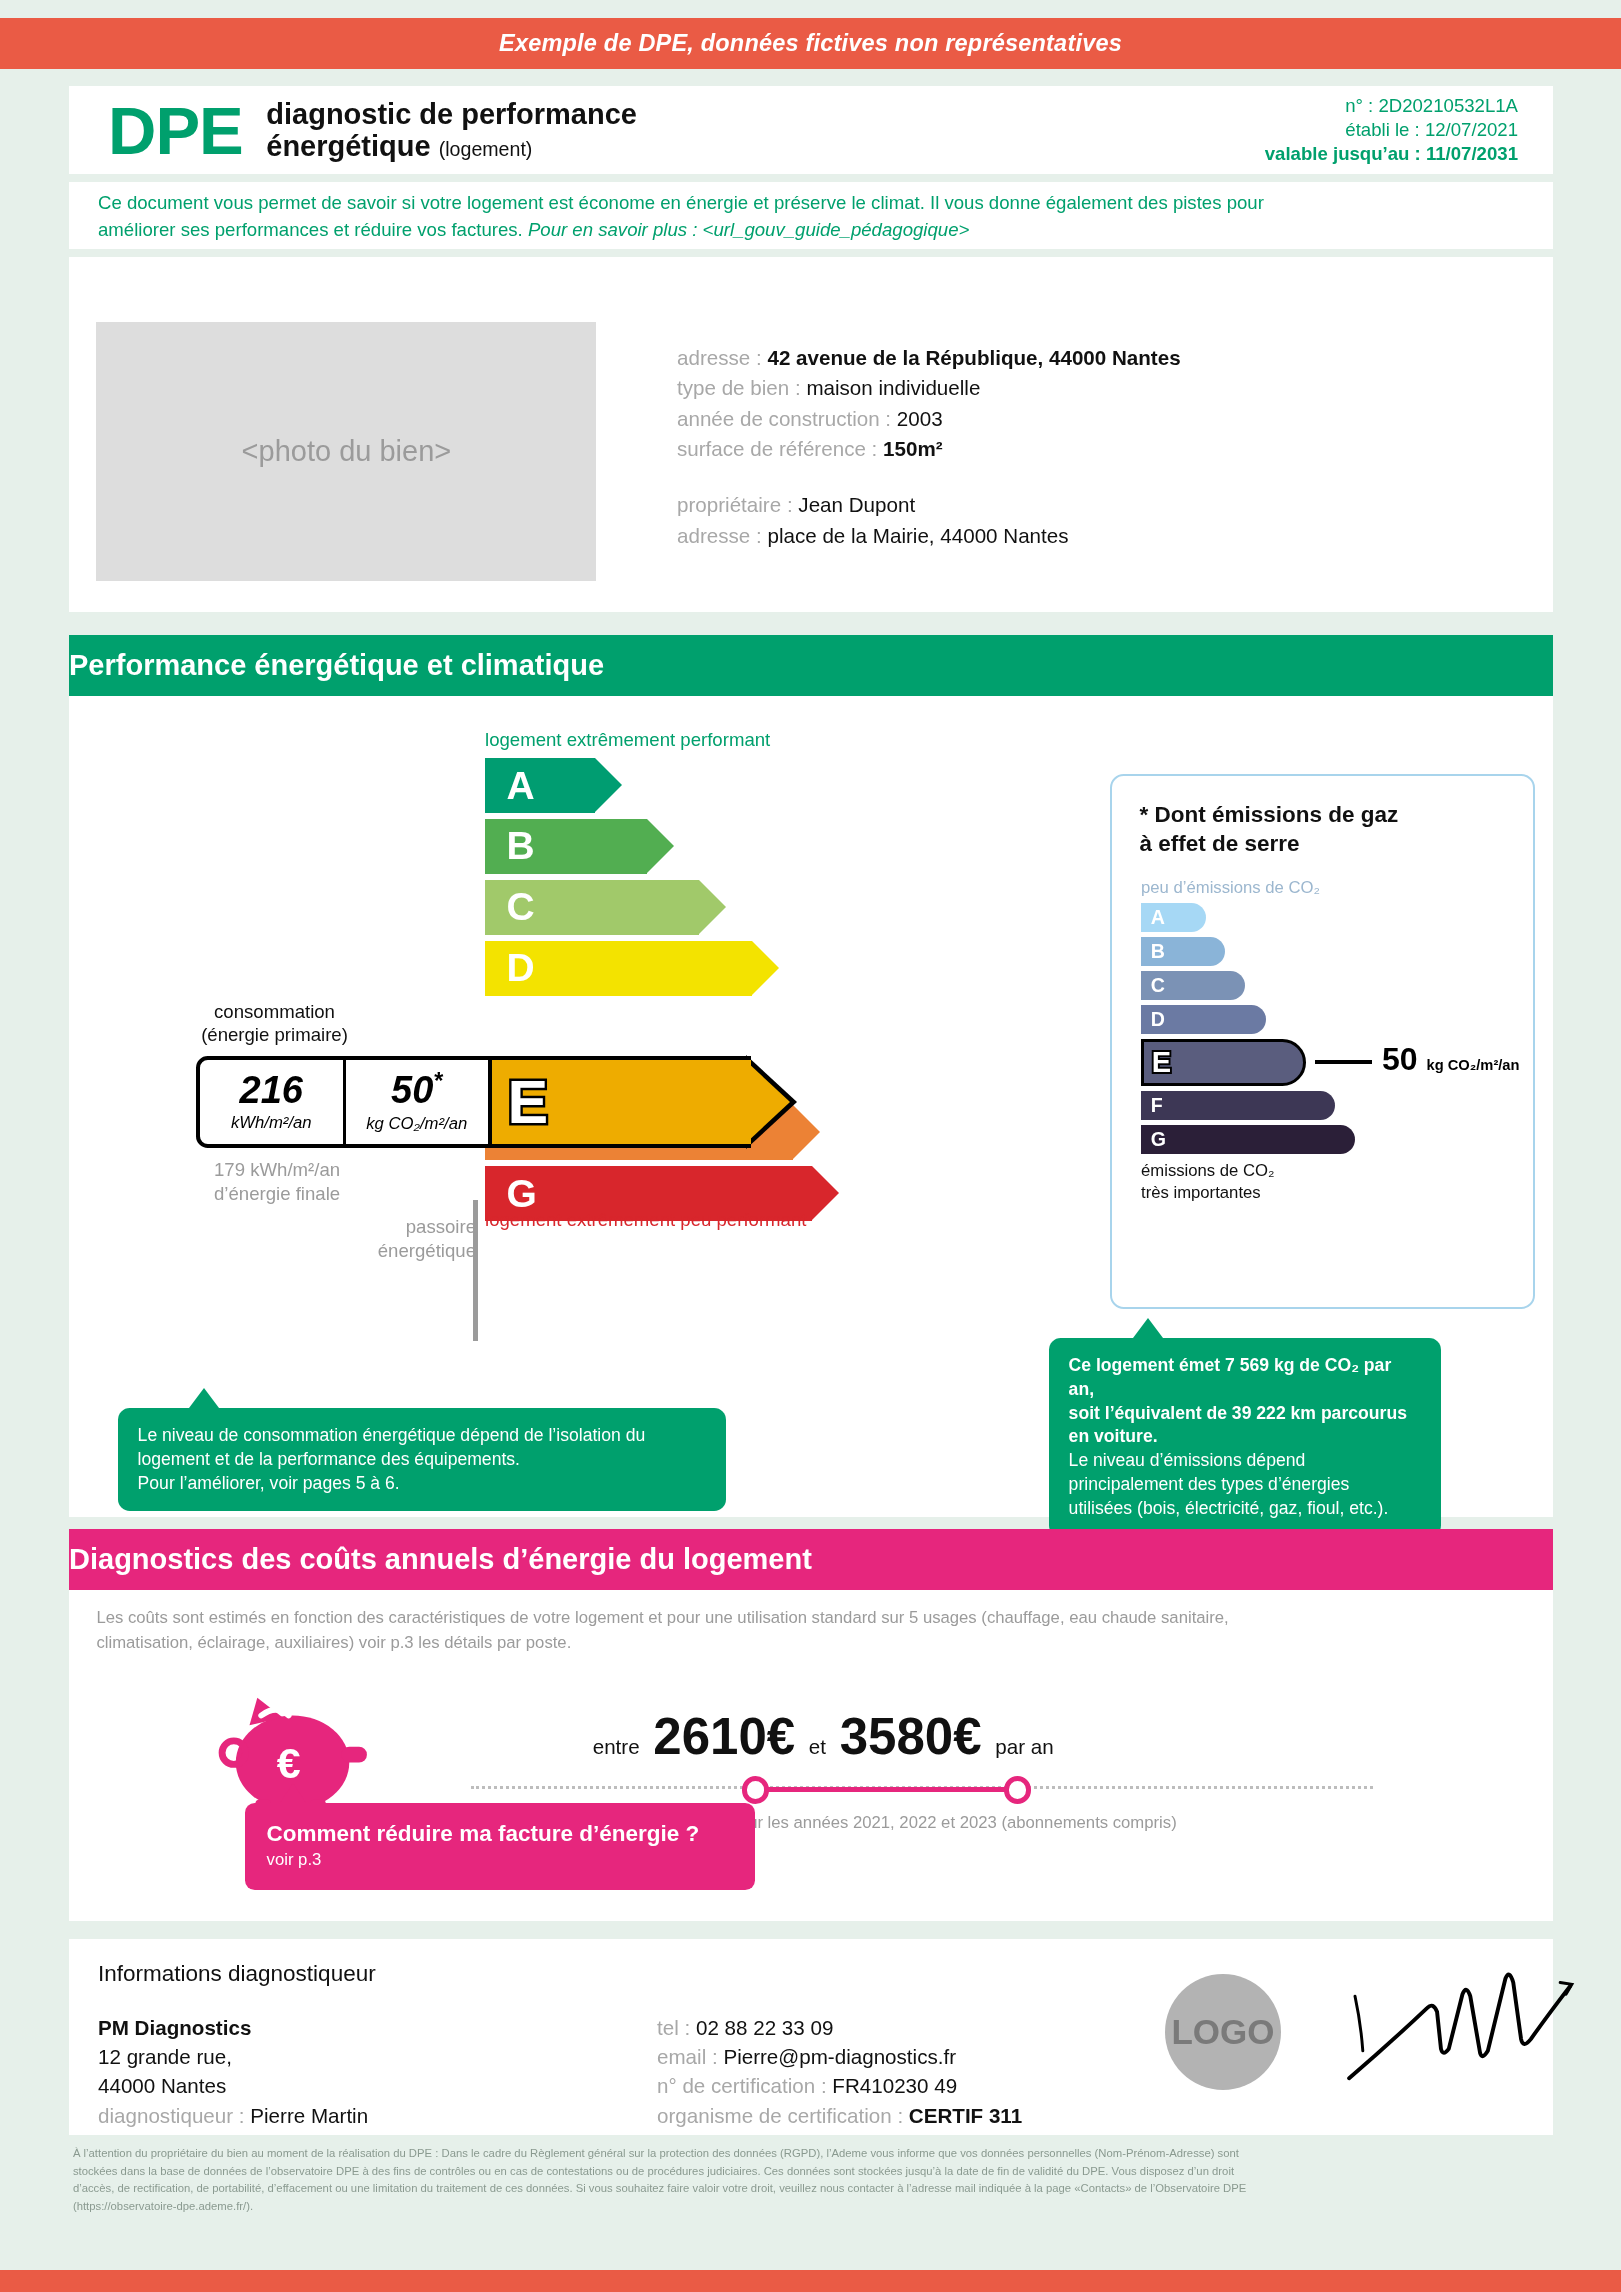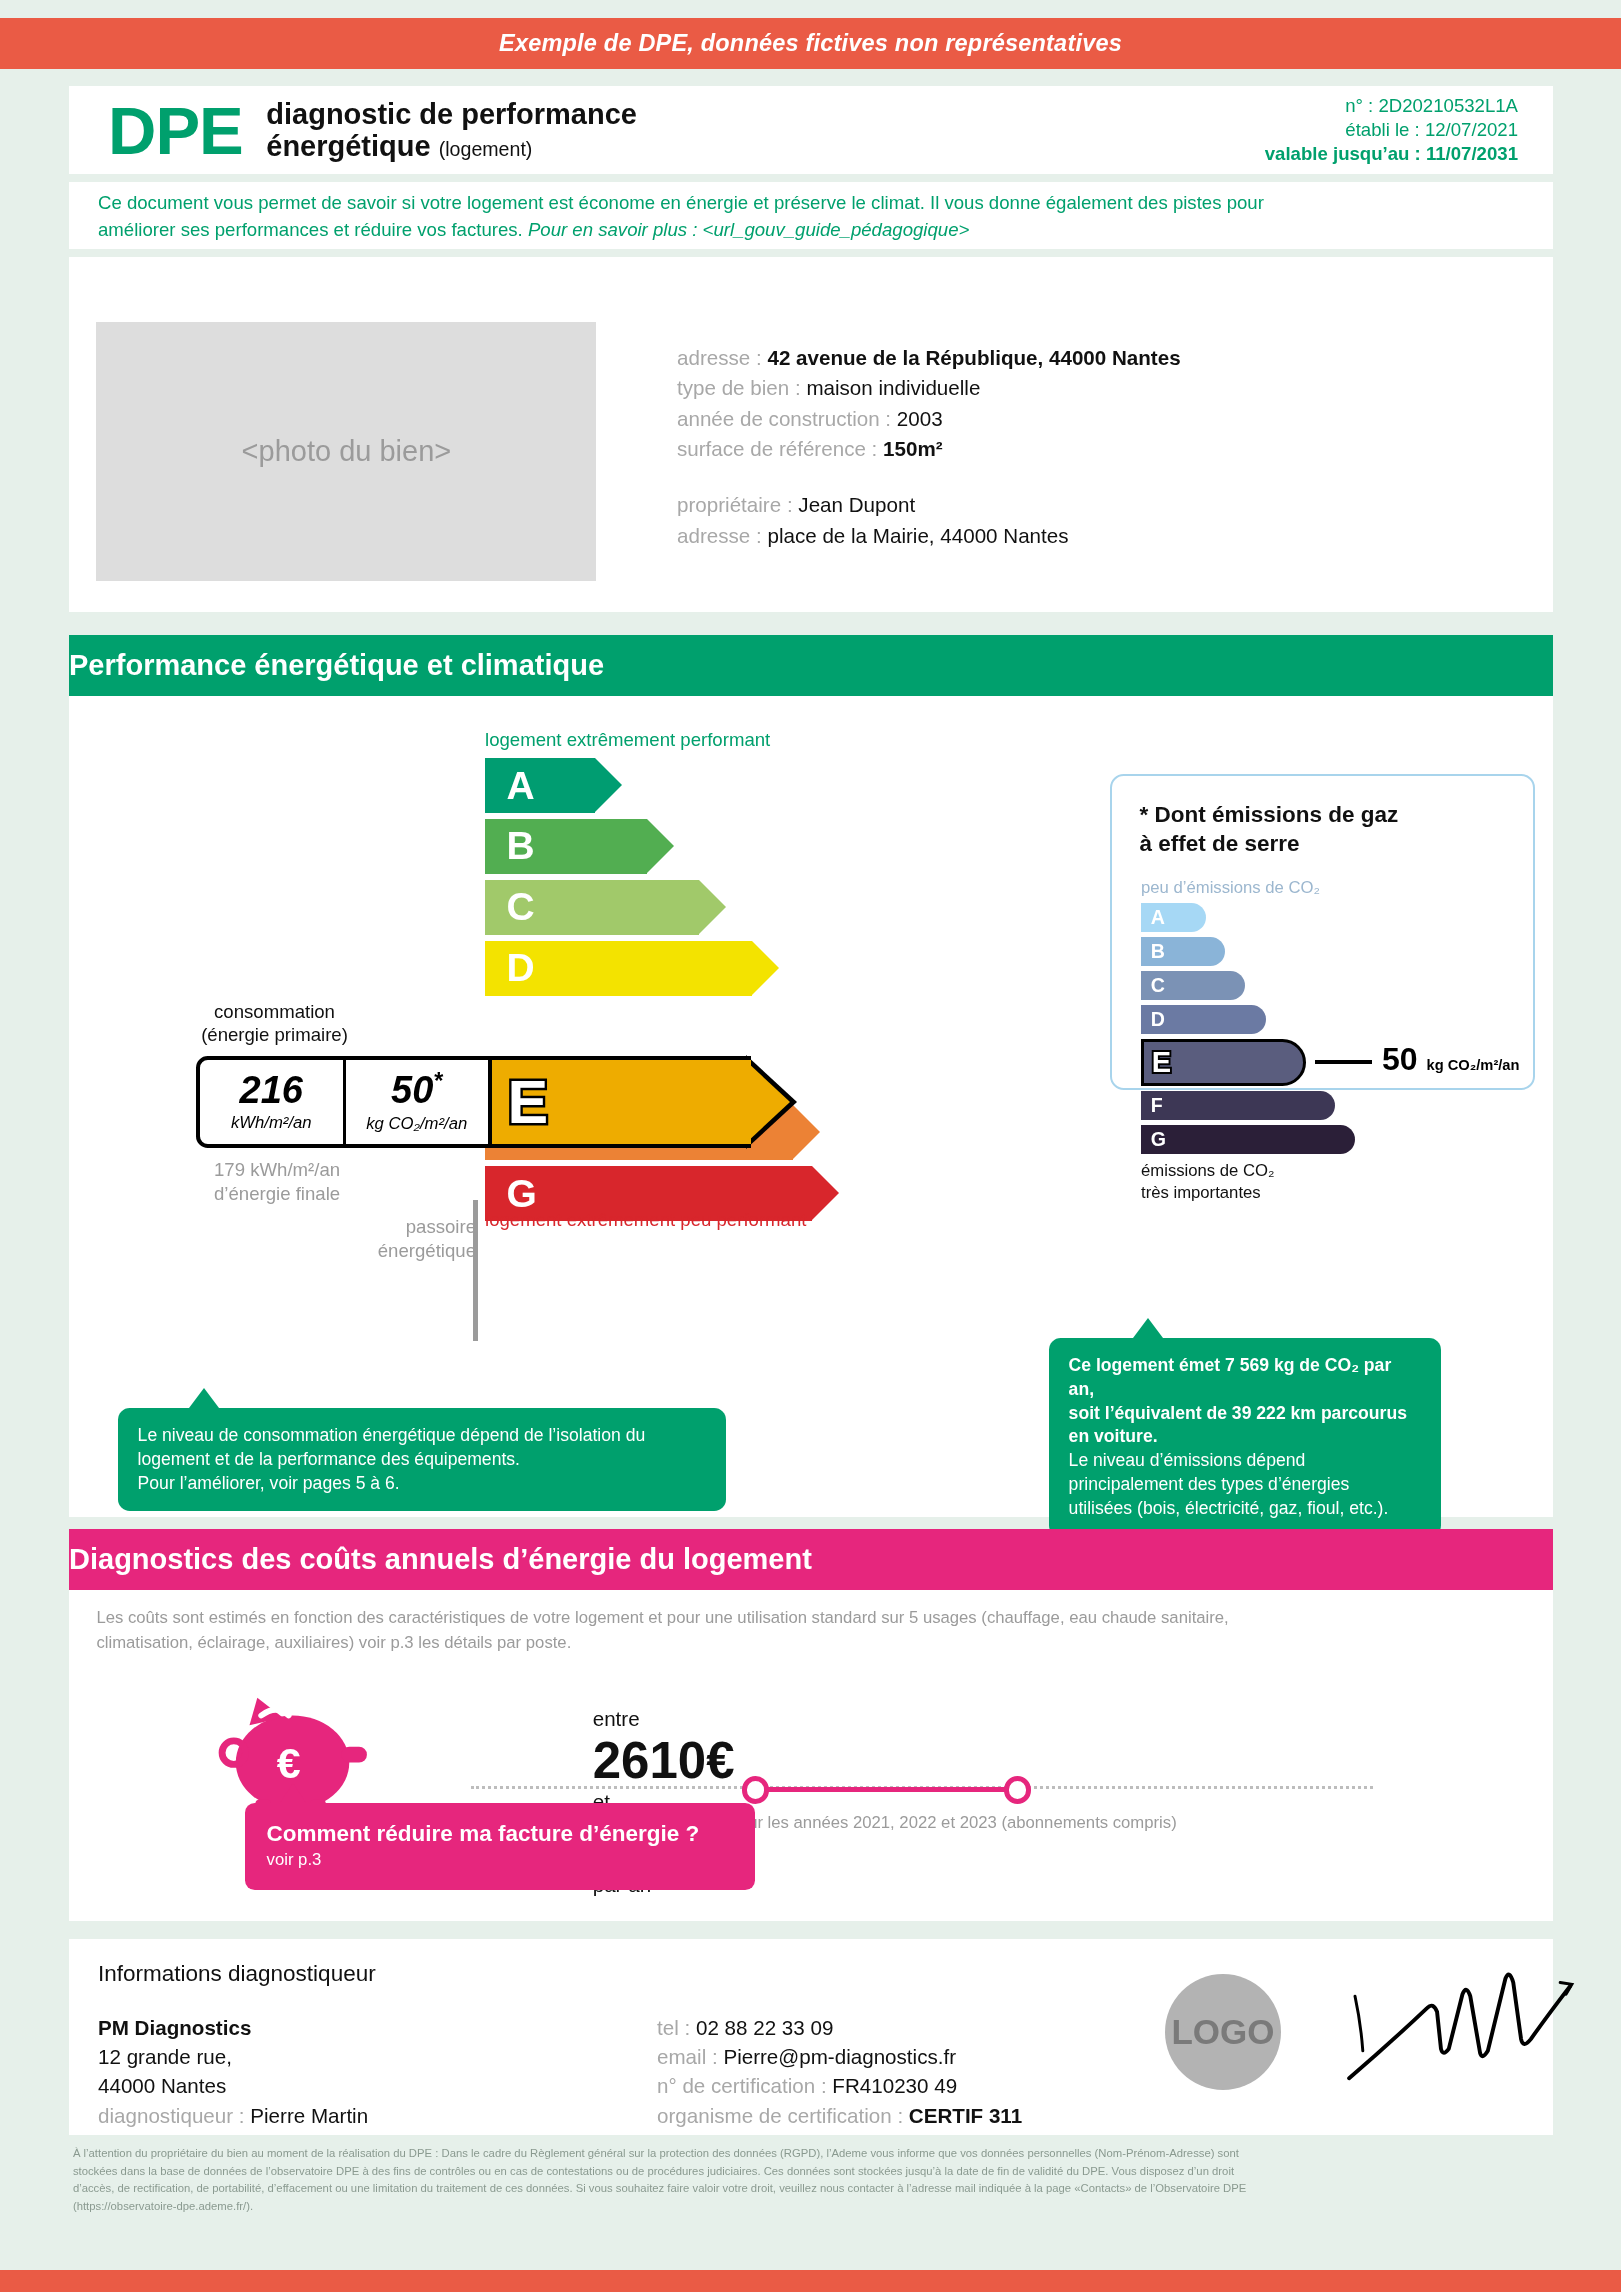--- a/index.html
+++ b/index.html
@@ -183,21 +183,21 @@
   }
   .bubble-left { left: 118px; top: 1408px; width: 608px; }
   .bubble-left .pin { left: 71px; }
   .bubble-right { left: 1049px; top: 1338px; width: 392px; }
   .bubble-right .pin { left: 84px; }
   .bubble b { font-weight: 700; }
 
   
   .co2-panel {
     position: absolute; left: 1041px; top: 139px;
-    width: 425px; height: 316px;
+    width: 425px; height: 535px;
     border: 2.9px solid #a8d4ec; border-radius: 13.7px; background: #fff;
   }
   .co2-title {
     position: absolute; left: 27.4px; top: 23.5px;
     font-weight: 700; font-size: 22.5px; color: #111; line-height: 1.3;
   }
   .co2-sub-top {
     position: absolute; left: 29px; top: 102px;
     font-size: 16.7px; color: #9cb7cf;
   }
@@ -232,21 +232,21 @@
 
   
   .cost-card { left: 69px; top: 1529px; width: 1484px; height: 392px; }
   .cost-desc {
     position: absolute; left: 27.4px; top: 76px; width: 1402px;
     color: #9b9b9b; font-size: 16.7px; line-height: 1.5;
   }
   .piggy { position: absolute; left: 147px; top: 163px; }
   .cost-line {
     position: absolute; left: 510px; top: 178px;
-    display: flex; align-items: baseline; flex-direction: column;
+    display: flex; align-items: baseline;
   }
   .cost-word { font-size: 20.6px; color: #111; margin: 0 13.7px; }
   .cost-amount { font-weight: 800; font-size: 51px; color: #111; }
   .cost-track {
     position: absolute; left: 402px; top: 257px;
     width: 902px; height: 3.9px;
     border-top: 3.9px dotted #bdbdbd;
   }
   .cost-seg {
     position: absolute; left: 284px; top: -2px;

